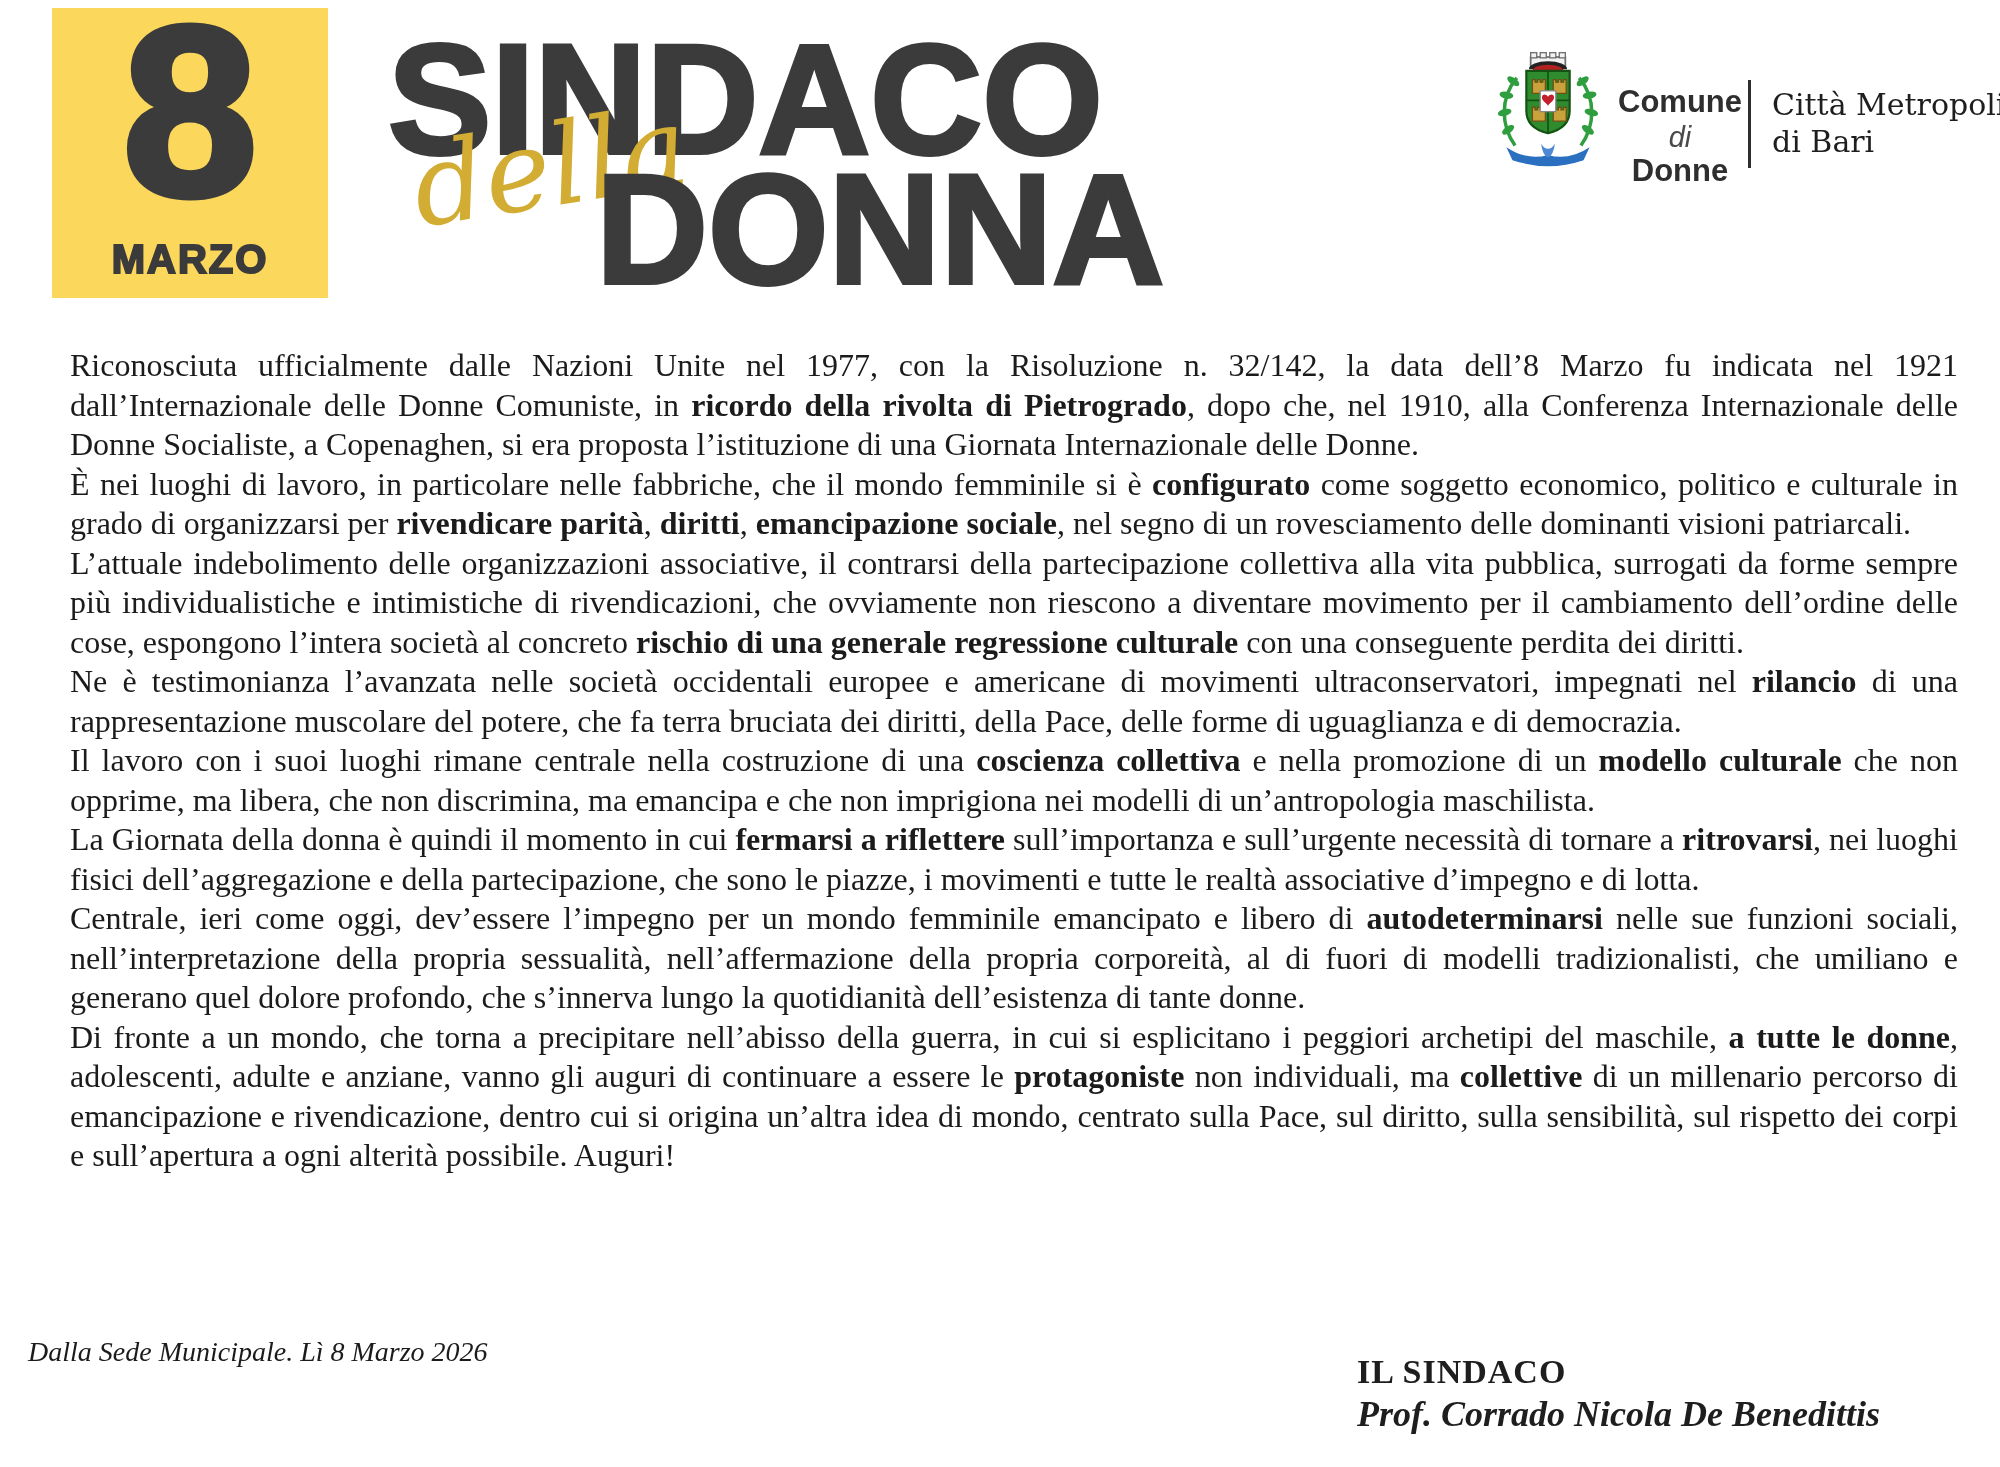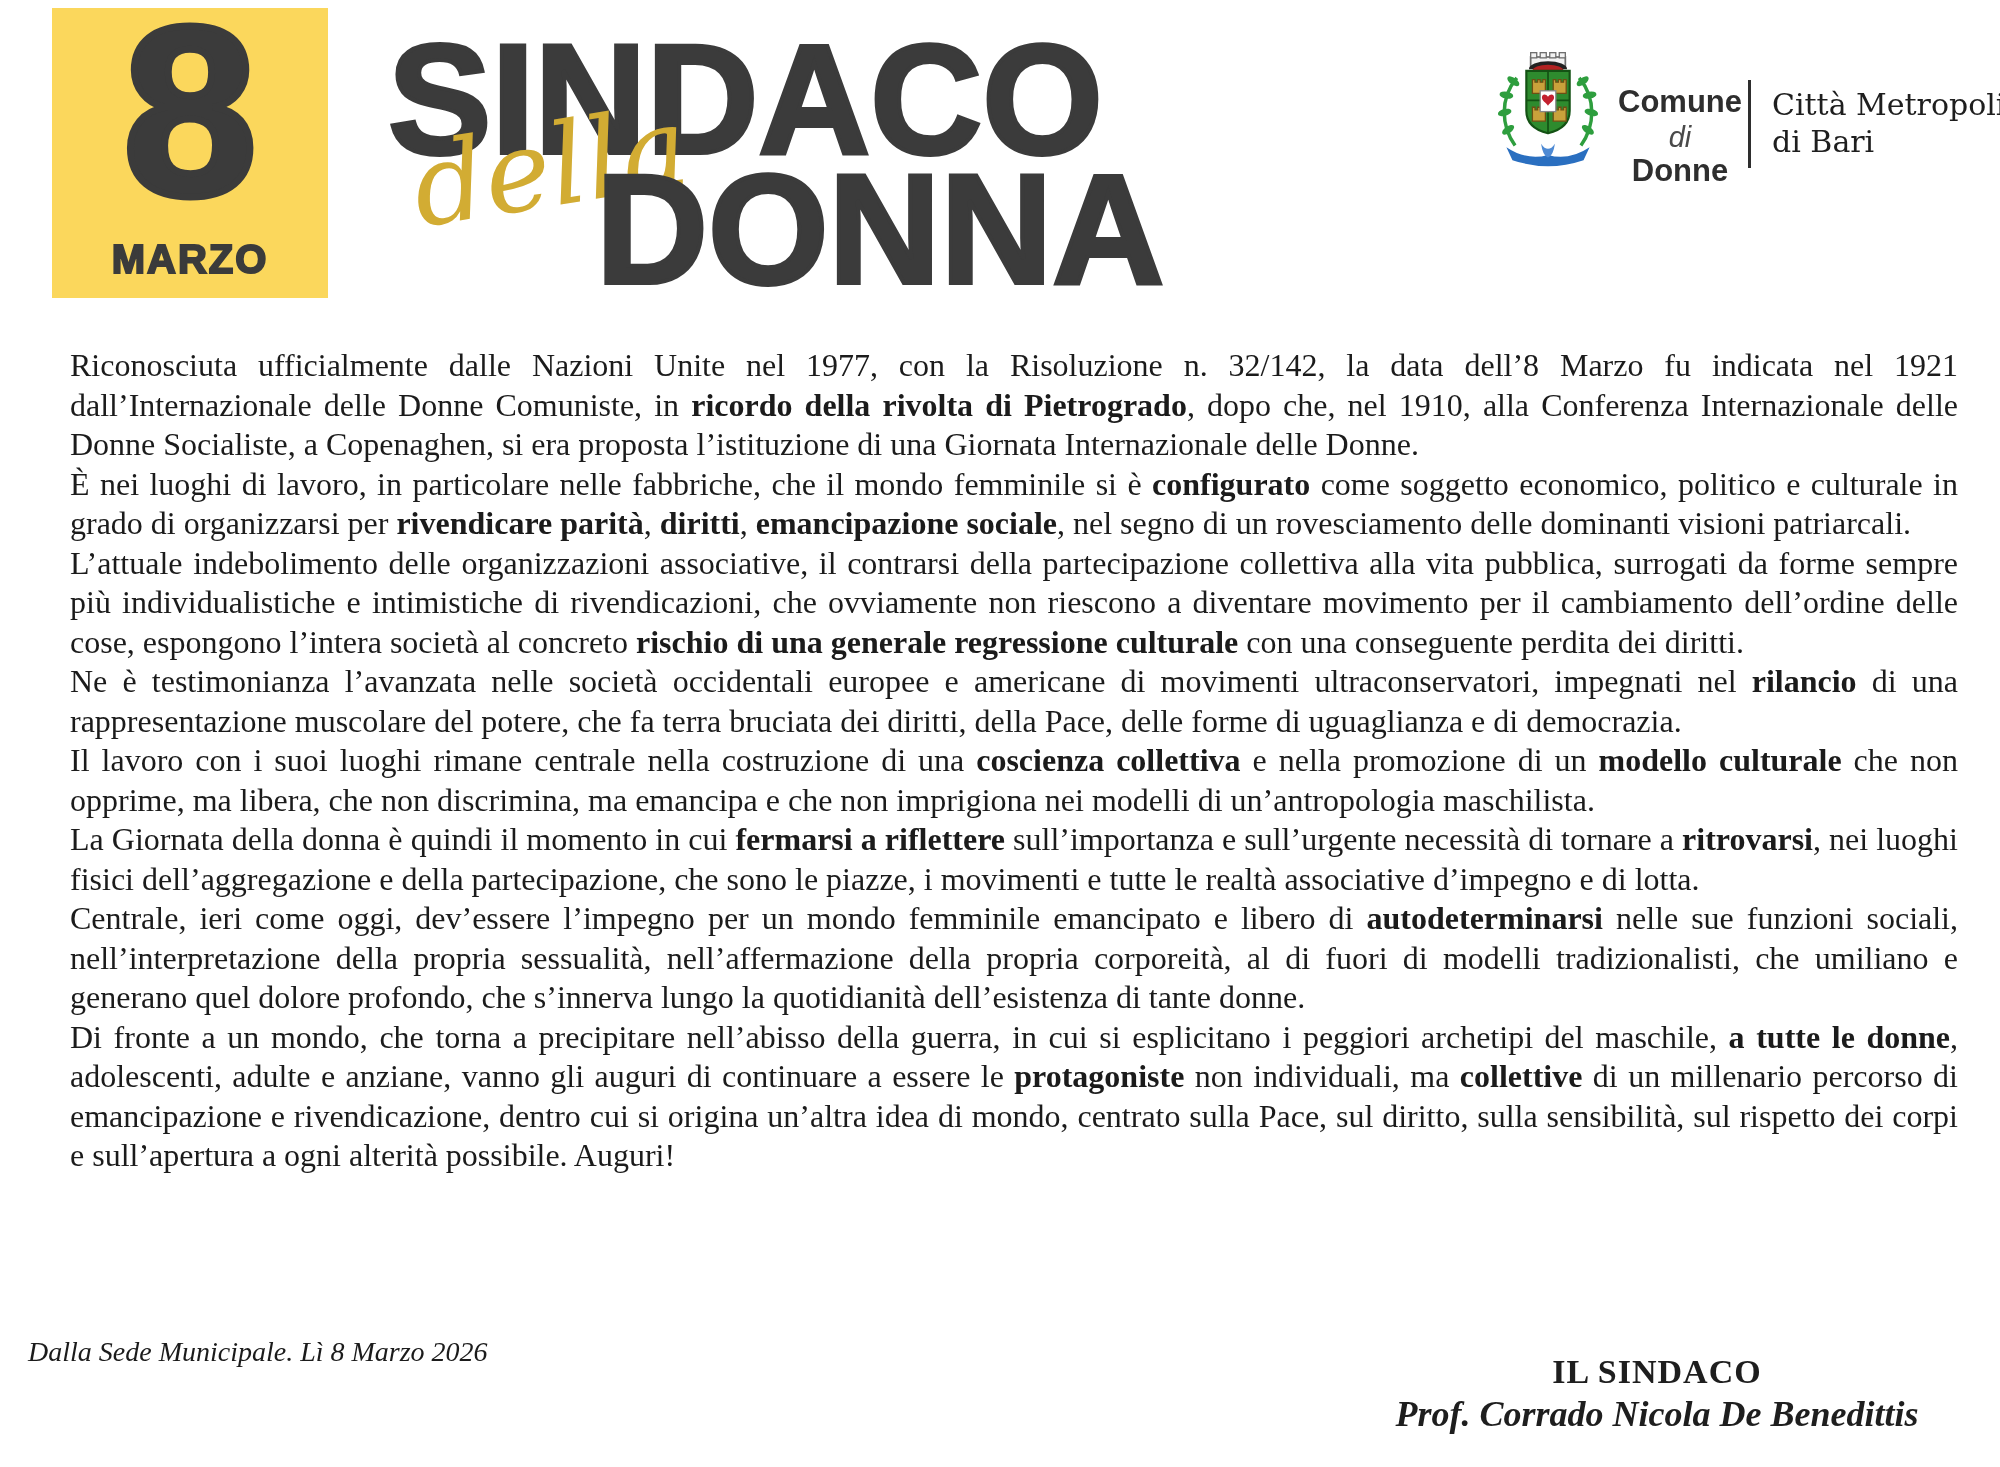--- a/index.html
+++ b/index.html
@@ -92,21 +92,21 @@
   }
   .body-text p{margin:0;}
   .body-text .b{font-weight:700;}
 
   
   .place-date{
     position:absolute;left:28px;top:1336px;
     font-style:italic;font-size:28px;color:var(--ink);
   }
   .signature{
-    position:absolute;right:43px;top:1352px;width:600px;text-align:center;
+    position:absolute;right:43px;top:1352px;width:600px;
   }
   .sig-title{
     font-weight:700;font-size:34px;letter-spacing:1px;line-height:40px;color:#1e1e1e;
   }
   .sig-name{
     font-weight:700;font-style:italic;font-size:36px;line-height:44px;color:#1e1e1e;
   }
 </style>
 </head>
 <body>

